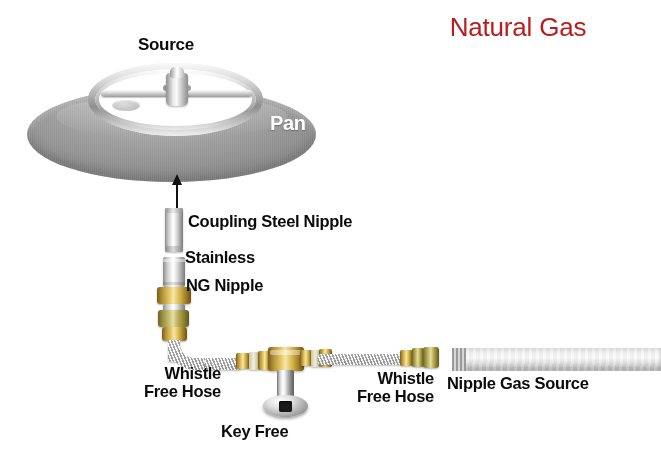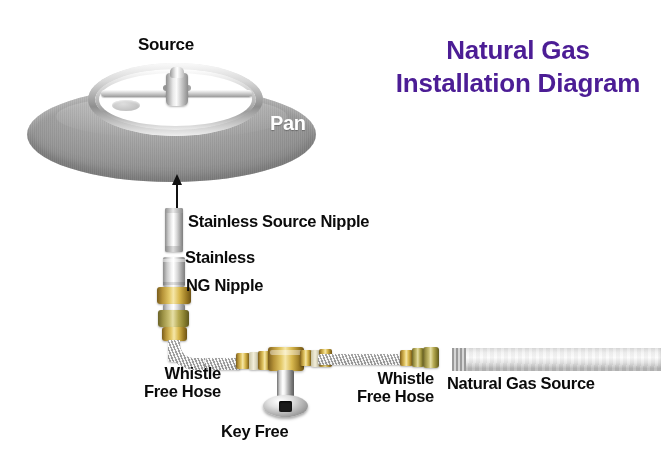--- a/index.html
+++ b/index.html
@@ -13,26 +13,26 @@
     height: 472px;
     background: #ffffff;
     overflow: hidden;
     font-family: "Liberation Sans", sans-serif;
   }
 
   
   .title {
     position: absolute;
     left: 382px;
-    top: 34px;
+    top: 11px;
     width: 272px;
     text-align: center;
     font-size: 26px;
-    font-weight: bold;
-    color: #4c1d95;
+    font-weight: normal;
+    color: #b91c1c;
     line-height: 1.28;
     letter-spacing: -0.2px;
   }
   .title-line { display: block; }
 
   
   .label {
     position: absolute;
     color: #0b0b0b;
     font-weight: bold;
@@ -380,21 +380,20 @@
       #9a9a9a 0 2px, #d6d6d6 2px 4px);
   }
 </style>
 </head>
 <body>
 
 <div id="diagram-root">
 
   <div class="title">
     <span class="title-line">Natural Gas</span>
-    <span class="title-line">Installation Diagram</span>
   </div>
 
   <div id="pan">
     <div id="pan-brush"></div>
     <div id="pan-sheen"></div>
   </div>
 
   <div id="burner">
     <div class="ring" id="ring-outer"></div>
     <div class="ring" id="ring-inner"></div>
@@ -411,21 +410,21 @@
   <div class="label white" id="label-pan">Pan</div>
 
   <div id="arrow">
     <div id="arrow-head"></div>
     <div id="arrow-shaft"></div>
   </div>
 
   <div id="nipple" class="metal-steel"></div>
   <div id="nipple-top"></div>
   <div id="nipple-bot"></div>
-  <div class="label" id="label-nipple">Stainless Source Nipple</div>
+  <div class="label" id="label-nipple">Coupling Steel Nipple</div>
 
   <div id="coupling" class="metal-steel"></div>
   <div id="coupling-rib1"></div>
   <div id="coupling-rib2"></div>
   <div class="label" id="label-coupling">Stainless</div>
 
   <div class="hexnut metal-brass" id="orifice-hex1"></div>
   <div class="hexnut metal-steel" id="orifice-mid"></div>
   <div class="hexnut metal-brass-olive" id="orifice-hex2"></div>
   <div class="hexnut metal-brass" id="orifice-hex3"></div>
@@ -458,15 +457,15 @@
   <div class="fitting metal-brass-olive" id="fit-e3"></div>
   <div class="label two-line" id="label-hose-right">
     <span>Whistle</span><br>
     <span>Free Hose</span>
   </div>
 
   <div id="gas-pipe">
     <div id="gas-pipe-texture"></div>
   </div>
   <div id="gas-pipe-thread"></div>
-  <div class="label" id="label-source">Natural Gas Source</div>
+  <div class="label" id="label-source">Nipple Gas Source</div>
 
 </div>
 
 </body></html>

